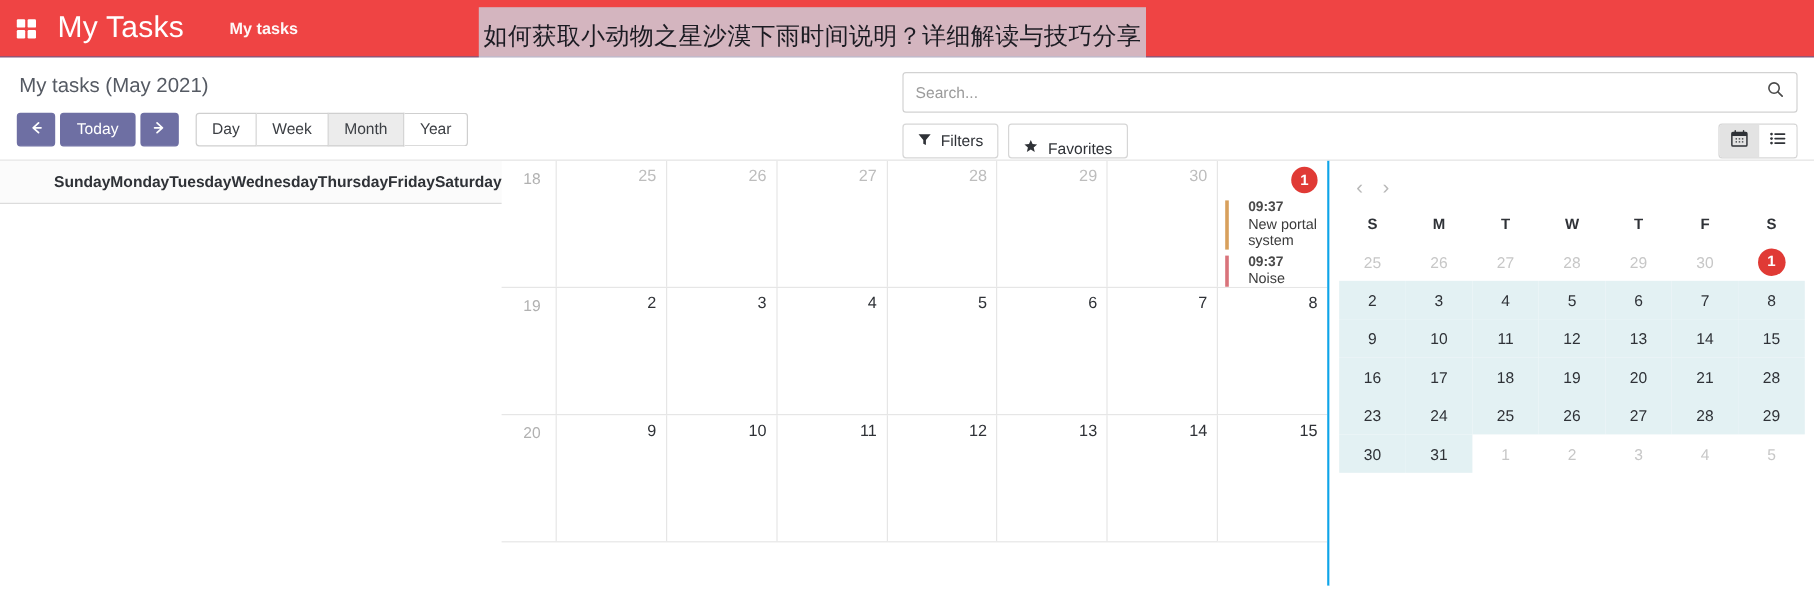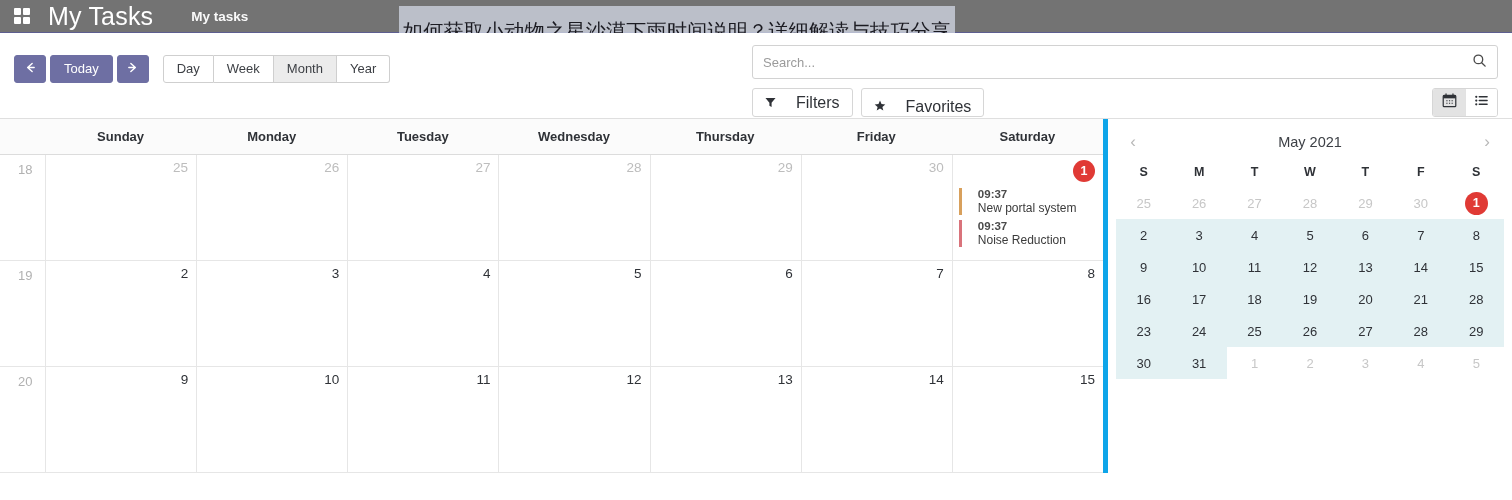--- a/index.html
+++ b/index.html
@@ -7,22 +7,22 @@
     width: 1512px; height: 500px;
     overflow: hidden;
     background: #ffffff;
     font-family: "Liberation Sans", sans-serif;
     -webkit-font-smoothing: antialiased;
   }
 
   
   .navbar {
     position: relative;
-    height: 33px;
-    background: #737373;
+    height: 48px;
+    background: #ef4444;
     display: flex;
     align-items: center;
     padding: 0 14px;
     color: #ffffff;
     border-bottom: 1px solid #5d5e90;
   }
   .apps-icon {
     width: 16px; height: 16px;
     display: grid;
     grid-template-columns: 1fr 1fr;
@@ -171,26 +171,26 @@
   .filter-row {
     margin-top: 9px;
     display: flex;
     align-items: center;
   }
   .filter-btn {
     border: 1px solid #d6d6d6;
     background: #fff;
     height: 29px;
     padding: 0 12px;
-    font-size: 16px;
+    font-size: 13px;
     color: #2f3237;
     border-radius: 3px;
     display: inline-flex;
     align-items: center;
-    gap: 20px;
+    gap: 8px;
     cursor: pointer;
   }
   .filter-btn + .filter-btn { margin-left: 8px; align-items: flex-end; }
   .view-switcher {
     margin-left: auto;
     display: flex;
     border: 1px solid #d6d6d6;
     border-radius: 3px;
     overflow: hidden;
     background: #fff;
@@ -206,23 +206,23 @@
   .view-btn + .view-btn { border-left: 1px solid #e2e2e2; }
 
   
   .cal-wrap {
     position: relative;
     height: 354px;
     display: flex;
   }
   .cal-main {
     width: 1108px;
-    border-right: 5px solid #0ea5e9;
-    display: flex;
-    flex-direction: column;
+    border-right: 2px solid #0ea5e9;
+    display: flex;
+    flex-direction: row;
     background: #fff;
     overflow: hidden;
   }
   .dow-row {
     display: grid;
     grid-template-columns: 45px repeat(7, 1fr);
     height: 36px;
     background: #fbfbfb;
     border-bottom: 1px solid #dcdcdc;
   }
@@ -359,20 +359,21 @@
   <div class="brand">My Tasks</div>
   <div class="nav-menu-item">My tasks</div>
 
 
   <div class="overlay-title">如何获取小动物之星沙漠下雨时间说明？详细解读与技巧分享</div>
 </div>
 
 <div class="control-panel">
 
   <div class="cp-left">
+    <div class="cp-title">My tasks (May 2021)</div>
     <div class="btn-row">
       <button class="btn btn-primary nav-arrow">
         <svg width="13" height="13" viewBox="0 0 16 16" aria-hidden="true">
             <path d="M10 3 L4.5 8 L10 13 M4.5 8 H12.5" stroke="#fff" stroke-width="1.8" fill="none" stroke-linecap="round" stroke-linejoin="round"></path>
           </svg>
       </button>
       <button class="btn btn-primary today-btn">Today</button>
       <button class="btn btn-primary nav-arrow">
         <svg width="13" height="13" viewBox="0 0 16 16" aria-hidden="true">
             <path d="M6 3 L11.5 8 L6 13 M3.5 8 H11.5" stroke="#fff" stroke-width="1.8" fill="none" stroke-linecap="round" stroke-linejoin="round"></path>
@@ -535,21 +536,20 @@
           <div class="day-cell saturday">
             <div class="daynum">15</div>
           </div>
         </div>
       </div>
   </div>
 
   <div class="cal-side">
     <div class="mini-head">
       <div class="mini-nav">‹</div>
-      <div class="mini-title">May 2021</div>
       <div class="mini-nav">›</div>
     </div>
     <div class="mini-grid" id="mini-grid">
         <div class="mini-dow">S</div>
         <div class="mini-dow">M</div>
         <div class="mini-dow">T</div>
         <div class="mini-dow">W</div>
         <div class="mini-dow">T</div>
         <div class="mini-dow">F</div>
         <div class="mini-dow">S</div>

